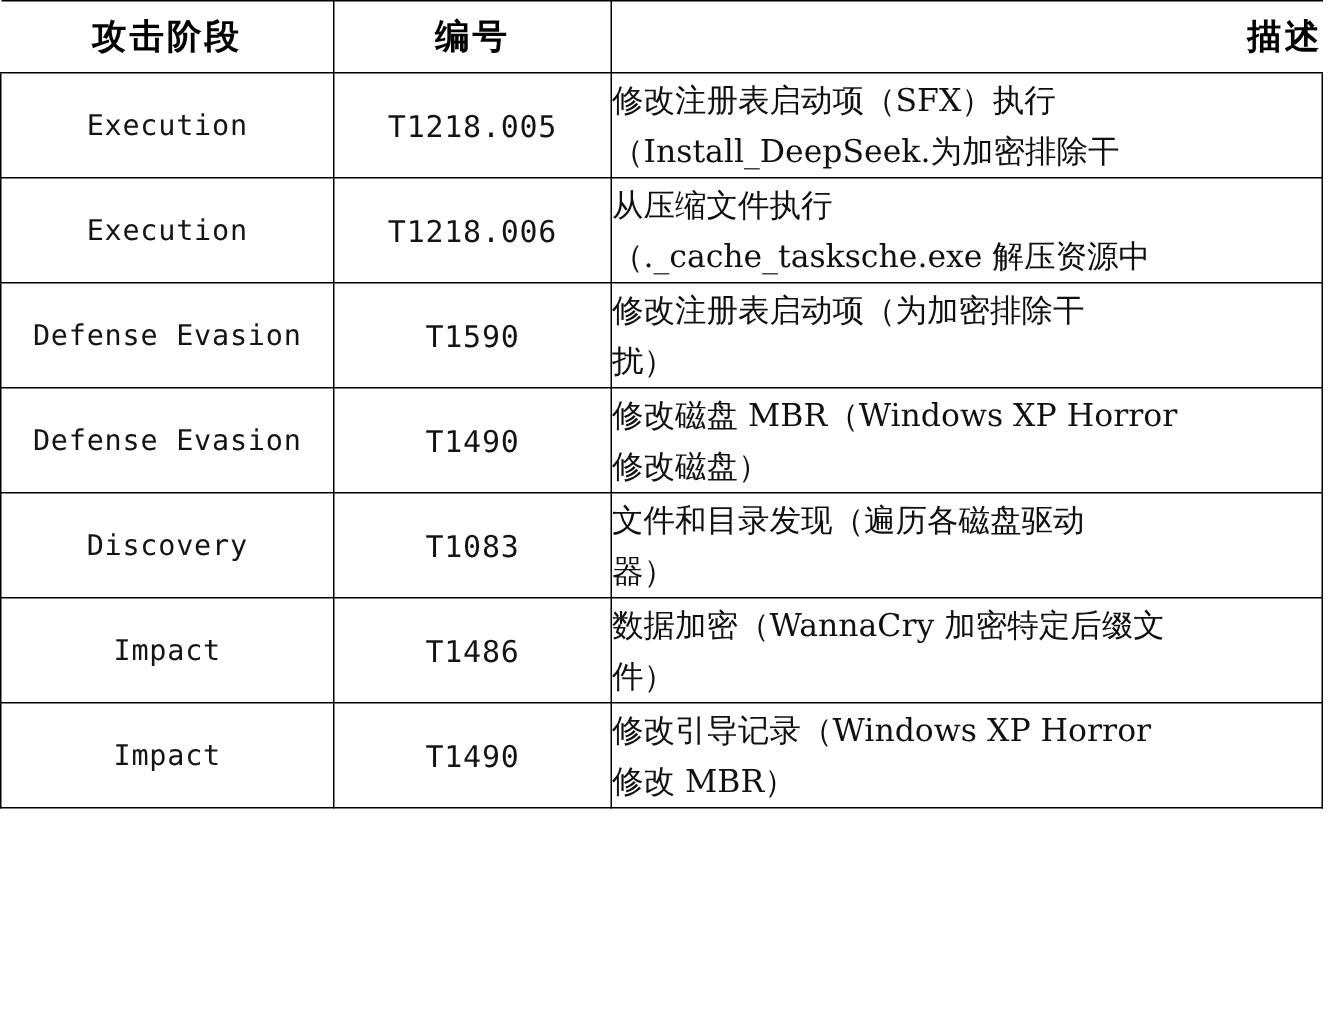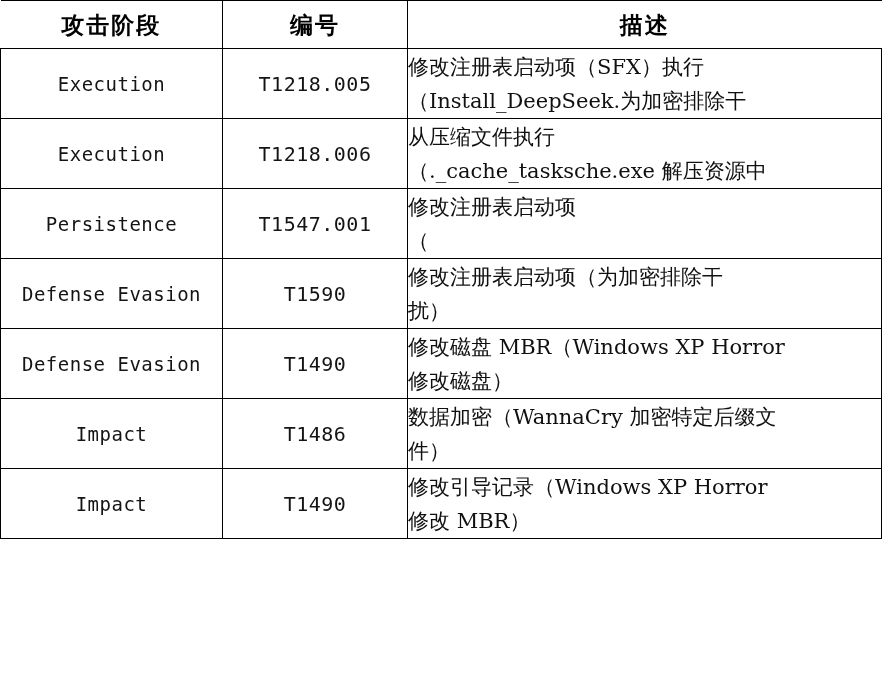--- a/index.html
+++ b/index.html
@@ -51,21 +51,21 @@
     font-weight: bold;
     font-size: 23px;
     line-height: 47px;
     font-family: "DejaVu Serif", "Liberation Serif", serif;
     color: #000000;
     letter-spacing: 2px;
     overflow: hidden;
     white-space: nowrap;
   }
   thead th.th-stage { border-left: 0; }
-  thead th.th-desc  { border-right: 0; }
+  thead th.th-desc  { border-right: 0; text-align: right; }
 
   
   tbody tr { height: 70px; }
 
   td.cell-stage,
   td.cell-id {
     text-align: center;
     font-family: "DejaVu Sans Mono", "Liberation Mono", monospace;
     font-size: 19px;
     line-height: 24px;
@@ -132,38 +132,38 @@
           </td>
         </tr>
         <tr>
           <td class="cell-stage">Execution</td>
           <td class="cell-id">T1218.006</td>
           <td class="cell-desc">
             <span class="desc-inner"><span class="ln">从压缩文件执行</span><span class="ln">（._cache_tasksche.exe 解压资源中</span></span>
           </td>
         </tr>
         <tr>
-          <td class="cell-stage">Persistence</td>
-          <td class="cell-id">T1547.001</td>
-          <td class="cell-desc">
-            <span class="desc-inner"><span class="ln">修改注册表启动项</span><span class="ln">（</span></span>
-          </td>
-        </tr>
-        <tr>
           <td class="cell-stage">Defense Evasion</td>
           <td class="cell-id">T1590</td>
           <td class="cell-desc">
             <span class="desc-inner"><span class="ln">修改注册表启动项（为加密排除干</span><span class="ln">扰）</span></span>
           </td>
         </tr>
         <tr>
           <td class="cell-stage">Defense Evasion</td>
           <td class="cell-id">T1490</td>
           <td class="cell-desc">
             <span class="desc-inner"><span class="ln">修改磁盘 MBR（Windows XP Horror</span><span class="ln">修改磁盘）</span></span>
+          </td>
+        </tr>
+        <tr>
+          <td class="cell-stage">Discovery</td>
+          <td class="cell-id">T1083</td>
+          <td class="cell-desc">
+            <span class="desc-inner"><span class="ln">文件和目录发现（遍历各磁盘驱动</span><span class="ln">器）</span></span>
           </td>
         </tr>
         <tr>
           <td class="cell-stage">Impact</td>
           <td class="cell-id">T1486</td>
           <td class="cell-desc">
             <span class="desc-inner"><span class="ln">数据加密（WannaCry 加密特定后缀文</span><span class="ln">件）</span></span>
           </td>
         </tr>
         <tr>

